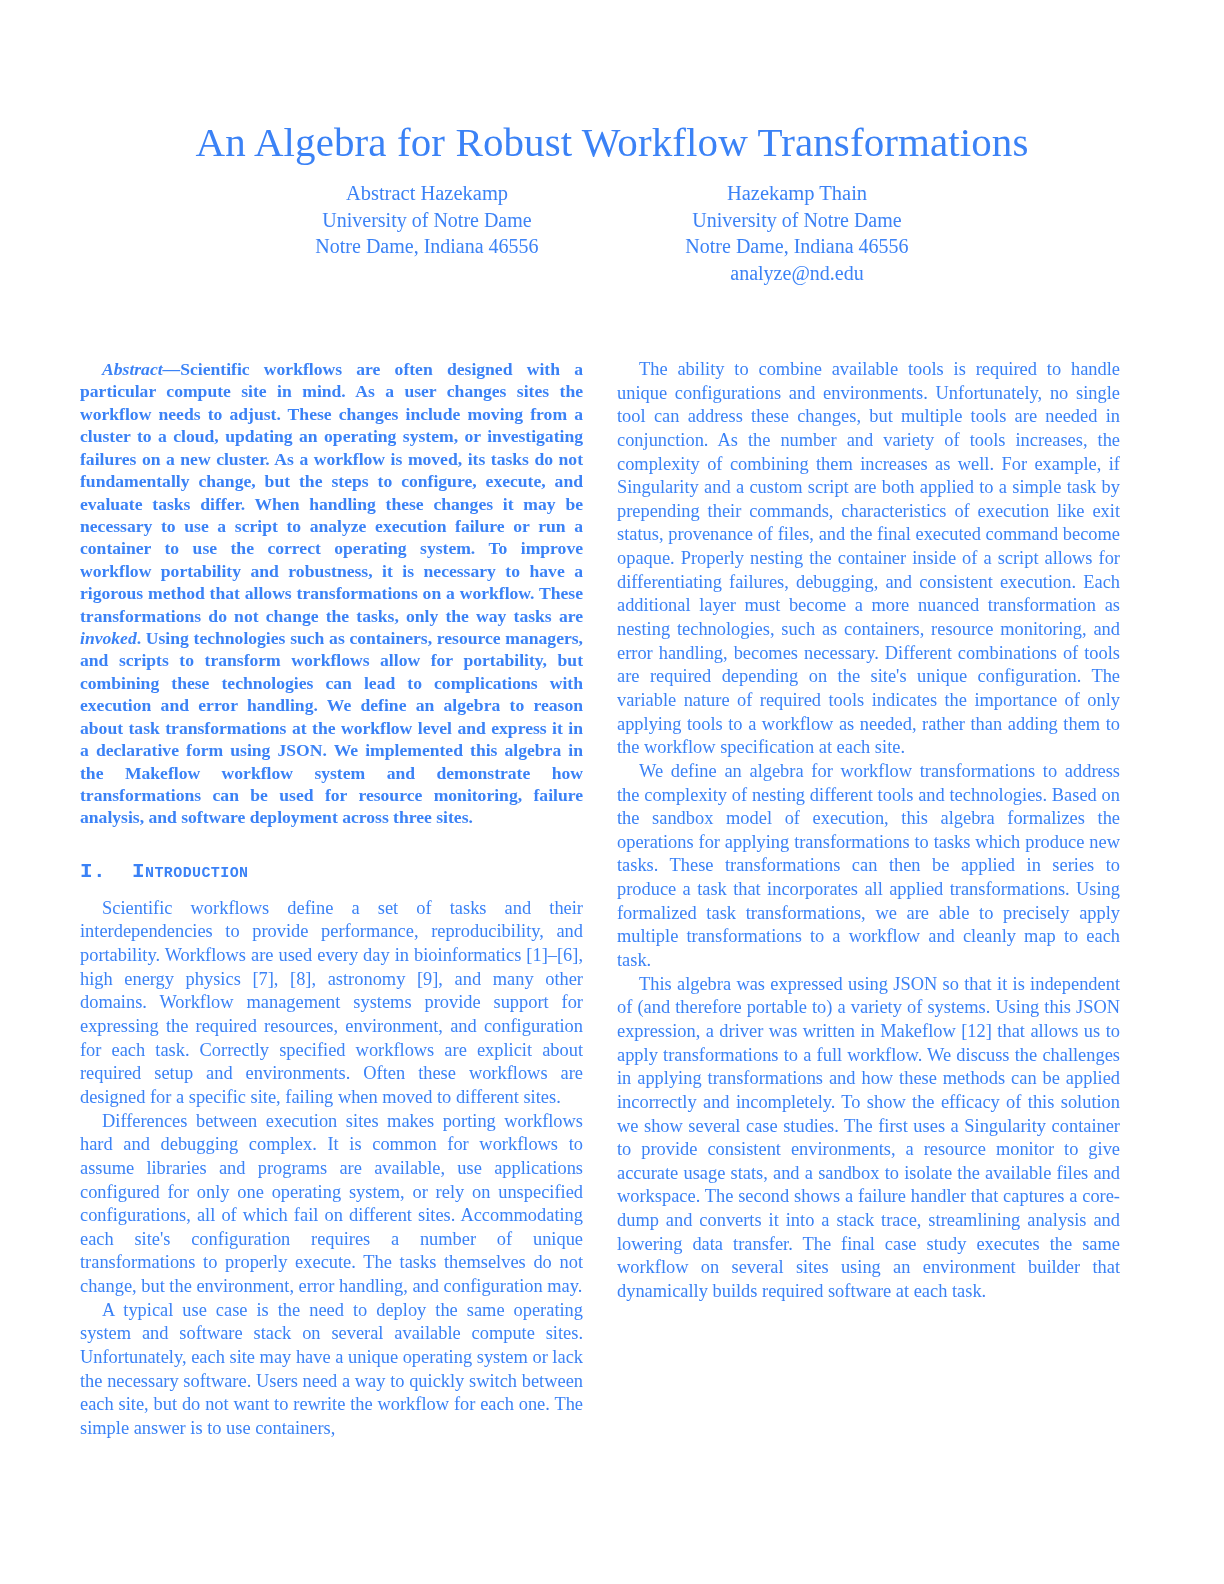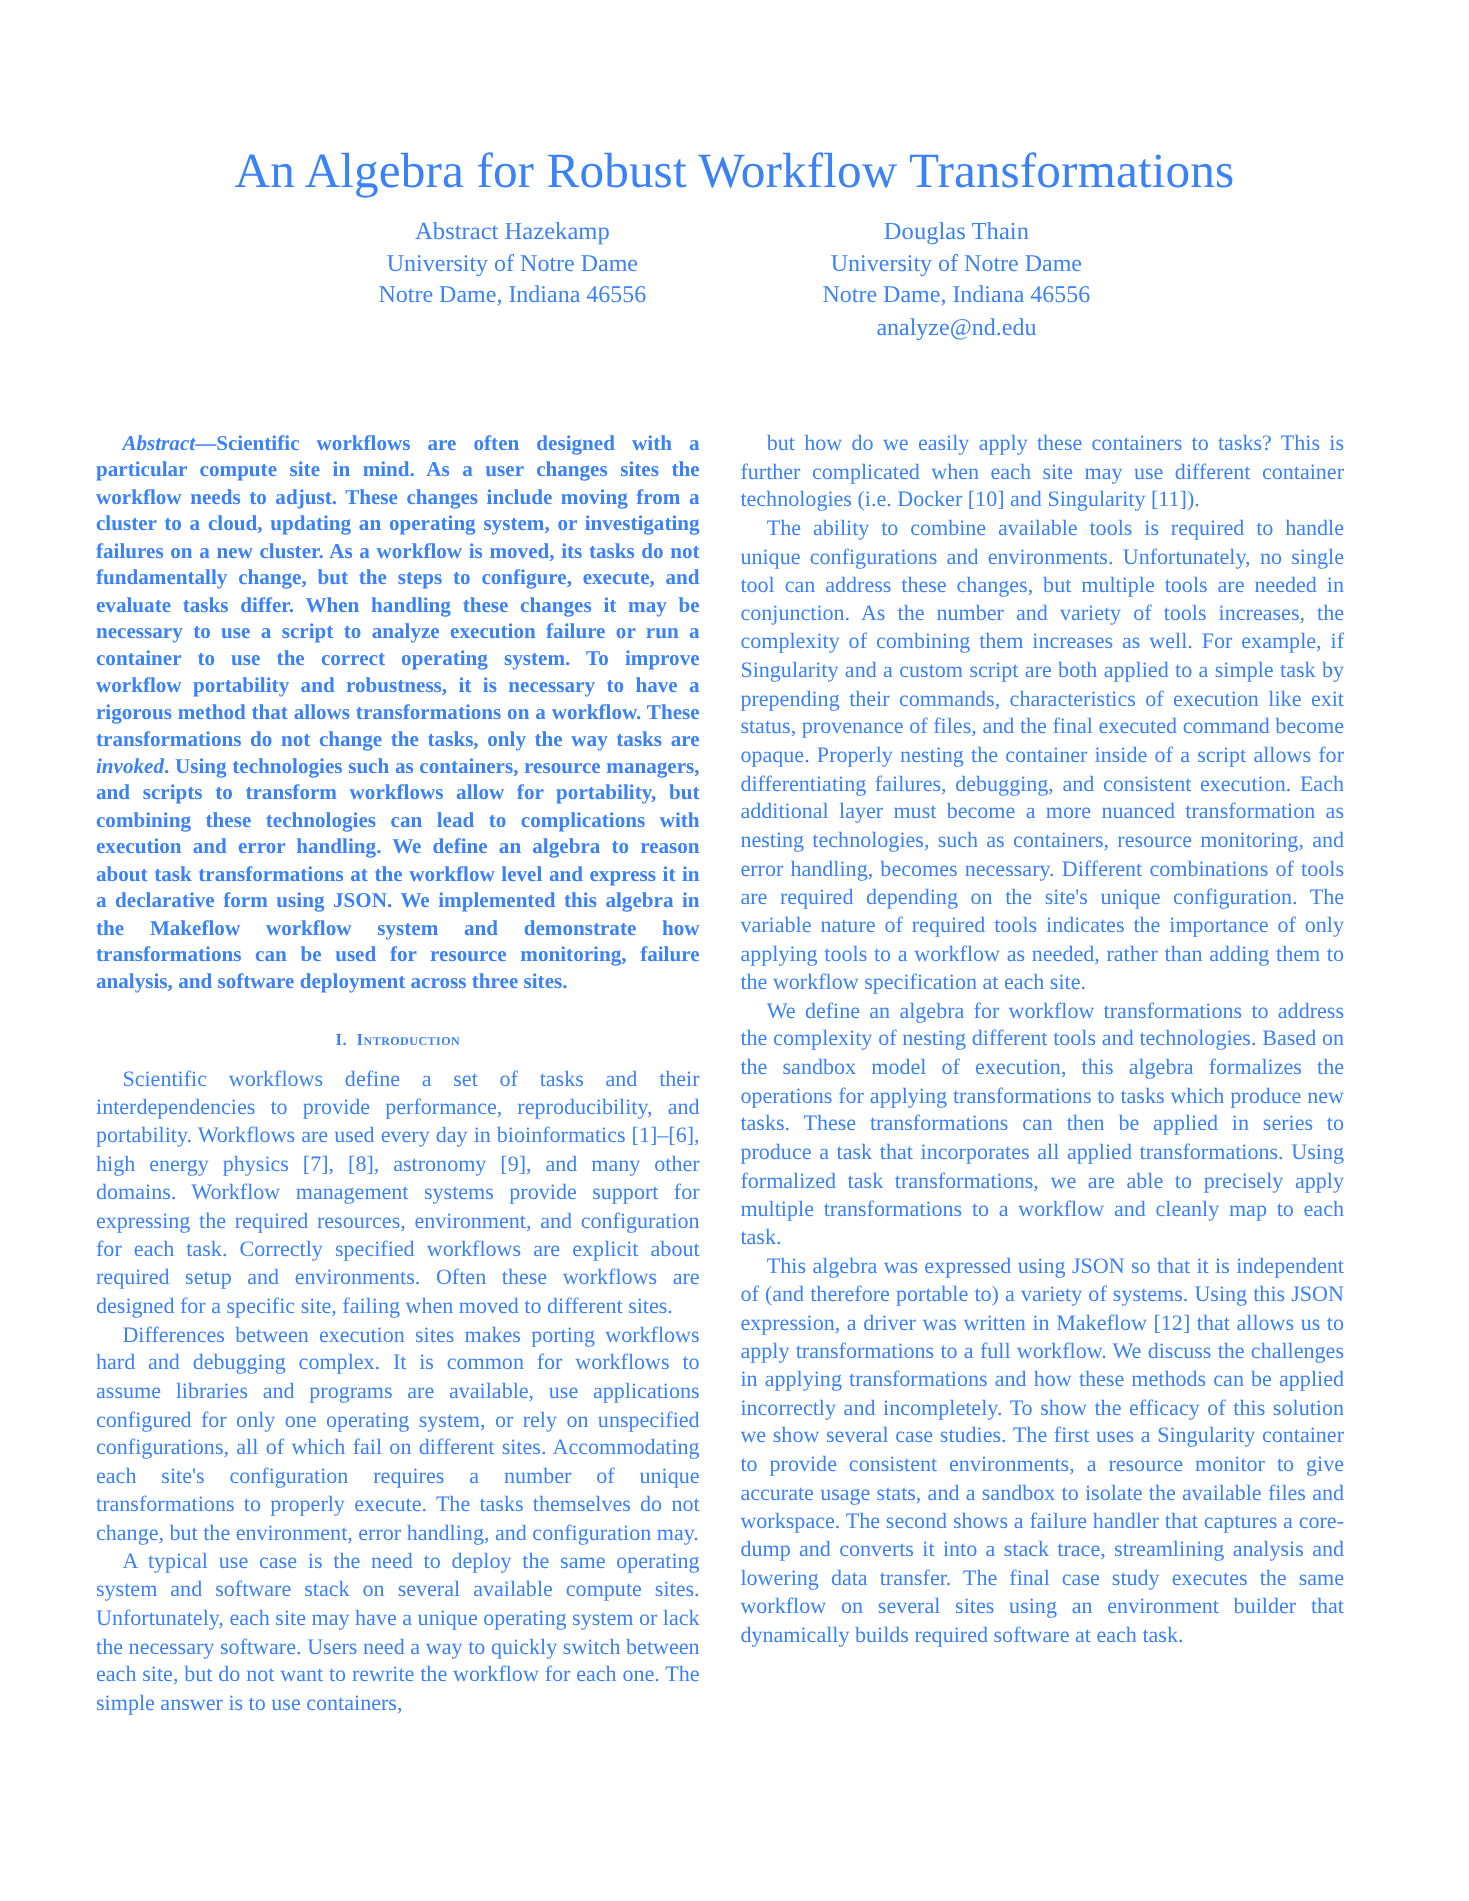--- a/index.html
+++ b/index.html
@@ -82,66 +82,66 @@
     font-style: italic;
     font-weight: bold;
   }
   .abstract .emph {
     font-style: italic;
     font-weight: bold;
   }
 
   
   .section-head {
-    text-align: center;
-    font-size: 14px;
+    text-align: left;
+    font-size: 21px;
     margin: 30px 0 11px 0;
     text-indent: 0;
     font-variant: small-caps;
     letter-spacing: 0.4px;
+    font-family: Liberation Mono, monospace;
   }
   .section-head .numeral {
     font-variant: normal;
   }
 </style>
 </head>
 <body>
 
 <div class="page">
 
   <h1 class="title">An Algebra for Robust Workflow Transformations</h1>
 
   <div class="authors">
     <div class="author-block">
       <div class="aname">Abstract Hazekamp</div>
       <div>University of Notre Dame</div>
       <div>Notre Dame, Indiana 46556</div>
     </div>
     <div class="author-block">
-      <div class="aname">Douglas Thain</div>
+      <div class="aname">Hazekamp Thain</div>
       <div>University of Notre Dame</div>
       <div>Notre Dame, Indiana 46556</div>
       <div>analyze@nd.edu</div>
     </div>
   </div>
 
   <div class="col col-left">
 
     <p class="abstract"><span class="lead">Abstract</span><span>—</span><span>Scientific workflows are often designed with a particular compute site in mind. As a user changes sites the workflow needs to adjust. These changes include moving from a cluster to a cloud, updating an operating system, or investigating failures on a new cluster. As a workflow is moved, its tasks do not fundamentally change, but the steps to configure, execute, and evaluate tasks differ. When handling these changes it may be necessary to use a script to analyze execution failure or run a container to use the correct operating system. To improve workflow portability and robustness, it is necessary to have a rigorous method that allows transformations on a workflow. These transformations do not change the tasks, only the way tasks are </span><span class="emph">invoked</span><span>. Using technologies such as containers, resource managers, and scripts to transform workflows allow for portability, but combining these technologies can lead to complications with execution and error handling. We define an algebra to reason about task transformations at the workflow level and express it in a declarative form using JSON. We implemented this algebra in the Makeflow workflow system and demonstrate how transformations can be used for resource monitoring, failure analysis, and software deployment across three sites.</span></p>
 
     <h2 class="section-head"><span class="numeral">I.</span>&nbsp;&nbsp;<span>Introduction</span></h2>
 
     <p>Scientific workflows define a set of tasks and their interdependencies to provide performance, reproducibility, and portability. Workflows are used every day in bioinformatics [1]–[6], high energy physics [7], [8], astronomy [9], and many other domains. Workflow management systems provide support for expressing the required resources, environment, and configuration for each task. Correctly specified workflows are explicit about required setup and environments. Often these workflows are designed for a specific site, failing when moved to different sites.</p>
     <p>Differences between execution sites makes porting workflows hard and debugging complex. It is common for workflows to assume libraries and programs are available, use applications configured for only one operating system, or rely on unspecified configurations, all of which fail on different sites. Accommodating each site's configuration requires a number of unique transformations to properly execute. The tasks themselves do not change, but the environment, error handling, and configuration may.</p>
     <p>A typical use case is the need to deploy the same operating system and software stack on several available compute sites. Unfortunately, each site may have a unique operating system or lack the necessary software. Users need a way to quickly switch between each site, but do not want to rewrite the workflow for each one. The simple answer is to use containers,</p>
 
   </div>
 
   <div class="col col-right">
 
-    <p>but how do we easily apply these containers to tasks? This is further complicated when each site may use different container technologies (i.e. Docker [10] and Singularity [11]).</p>
     <p>The ability to combine available tools is required to handle unique configurations and environments. Unfortunately, no single tool can address these changes, but multiple tools are needed in conjunction. As the number and variety of tools increases, the complexity of combining them increases as well. For example, if Singularity and a custom script are both applied to a simple task by prepending their commands, characteristics of execution like exit status, provenance of files, and the final executed command become opaque. Properly nesting the container inside of a script allows for differentiating failures, debugging, and consistent execution. Each additional layer must become a more nuanced transformation as nesting technologies, such as containers, resource monitoring, and error handling, becomes necessary. Different combinations of tools are required depending on the site's unique configuration. The variable nature of required tools indicates the importance of only applying tools to a workflow as needed, rather than adding them to the workflow specification at each site.</p>
     <p>We define an algebra for workflow transformations to address the complexity of nesting different tools and technologies. Based on the sandbox model of execution, this algebra formalizes the operations for applying transformations to tasks which produce new tasks. These transformations can then be applied in series to produce a task that incorporates all applied transformations. Using formalized task transformations, we are able to precisely apply multiple transformations to a workflow and cleanly map to each task.</p>
     <p>This algebra was expressed using JSON so that it is independent of (and therefore portable to) a variety of systems. Using this JSON expression, a driver was written in Makeflow [12] that allows us to apply transformations to a full workflow. We discuss the challenges in applying transformations and how these methods can be applied incorrectly and incompletely. To show the efficacy of this solution we show several case studies. The first uses a Singularity container to provide consistent environments, a resource monitor to give accurate usage stats, and a sandbox to isolate the available files and workspace. The second shows a failure handler that captures a core-dump and converts it into a stack trace, streamlining analysis and lowering data transfer. The final case study executes the same workflow on several sites using an environment builder that dynamically builds required software at each task.</p>
 
   </div>
 
 </div>
 
 </body></html>

